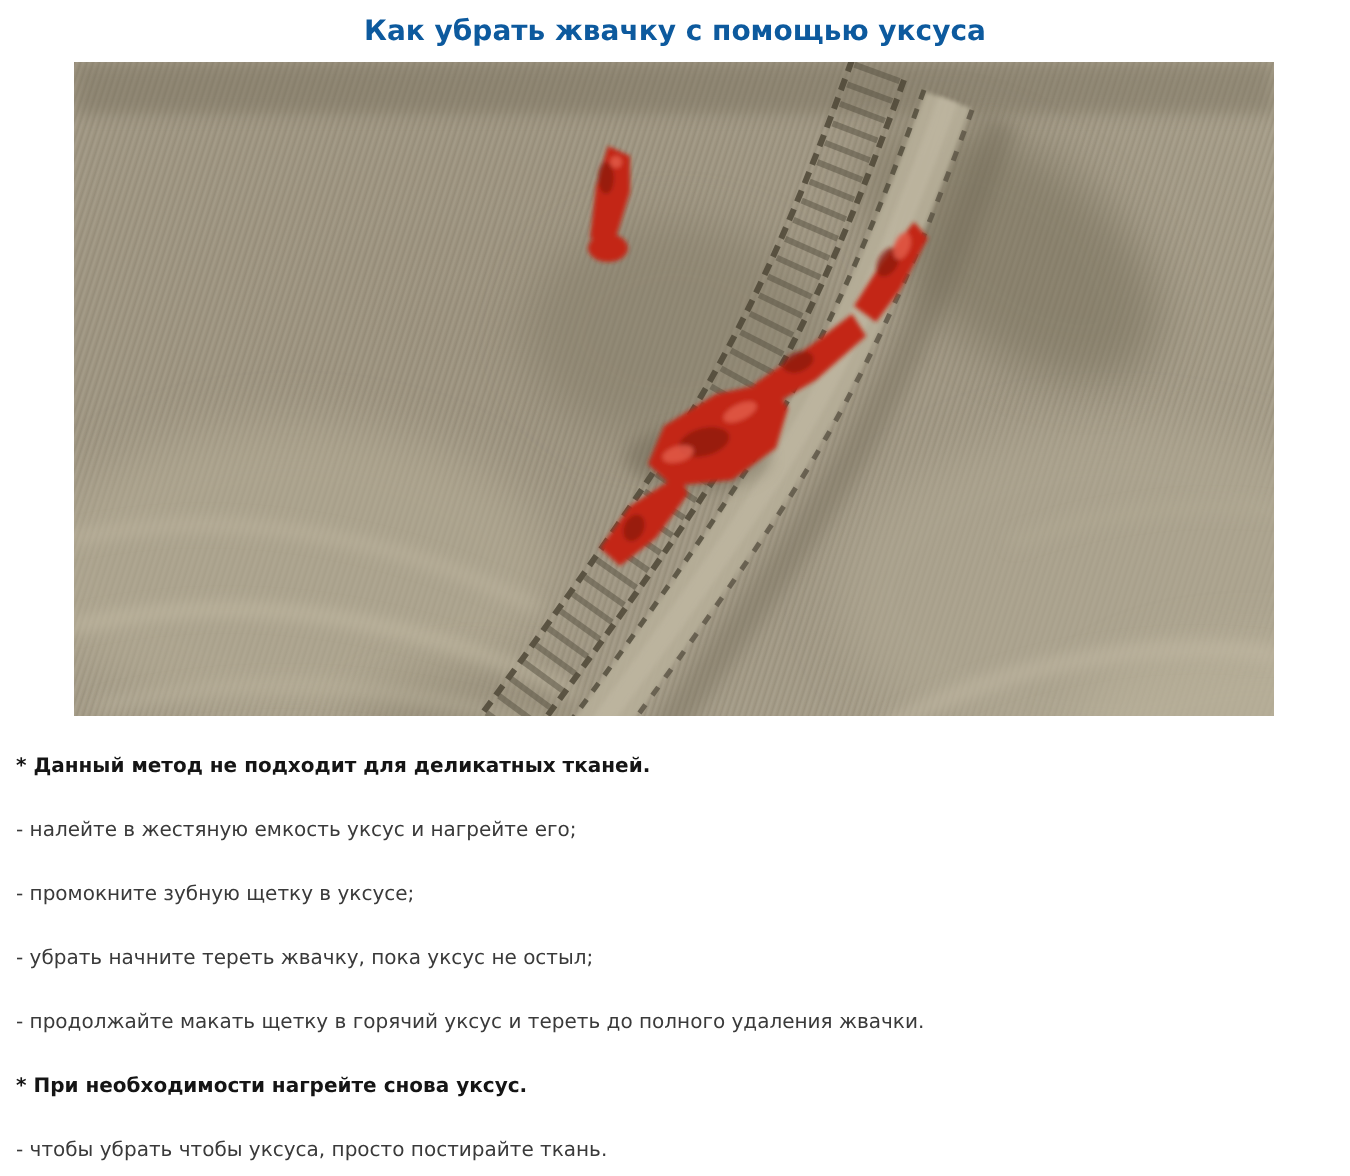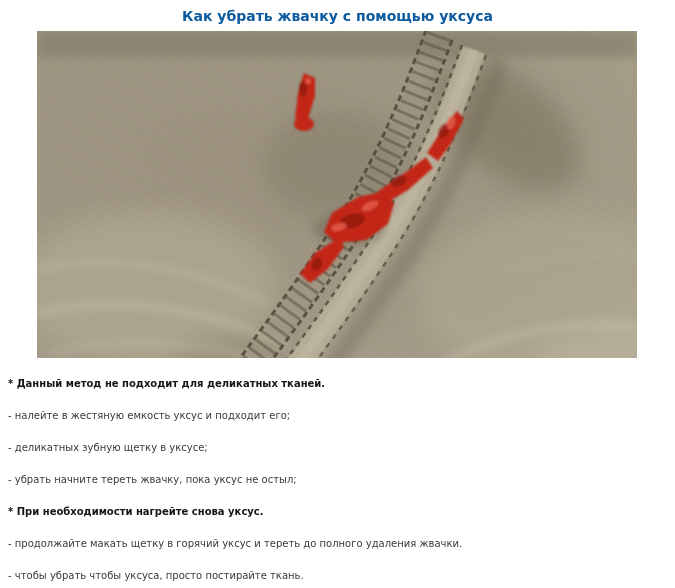--- a/index.html
+++ b/index.html
@@ -133,21 +133,21 @@
           <ellipse cx="302" cy="196" rx="8" ry="4" transform="rotate(-15 302 196)"></ellipse>
           <ellipse cx="414" cy="92" rx="4" ry="7" transform="rotate(20 414 92)"></ellipse>
           <circle cx="271" cy="50" r="3"></circle>
         </g>
       </g>
     </svg>
   </div>
 
   <div class="instructions">
     <p class="ln b">* Данный метод не подходит для деликатных тканей.</p>
-    <p class="ln">- налейте в жестяную емкость уксус и подходит его;</p>
-    <p class="ln">- деликатных зубную щетку в уксусе;</p>
+    <p class="ln">- налейте в жестяную емкость уксус и нагрейте его;</p>
+    <p class="ln">- промокните зубную щетку в уксусе;</p>
     <p class="ln">- убрать начните тереть жвачку, пока уксус не остыл;</p>
+    <p class="ln">- продолжайте макать щетку в горячий уксус и тереть до полного удаления жвачки.</p>
     <p class="ln b">* При необходимости нагрейте снова уксус.</p>
-    <p class="ln">- продолжайте макать щетку в горячий уксус и тереть до полного удаления жвачки.</p>
     <p class="ln">- чтобы убрать чтобы уксуса, просто постирайте ткань.</p>
   </div>
 
 </div>
 
 </body></html>

